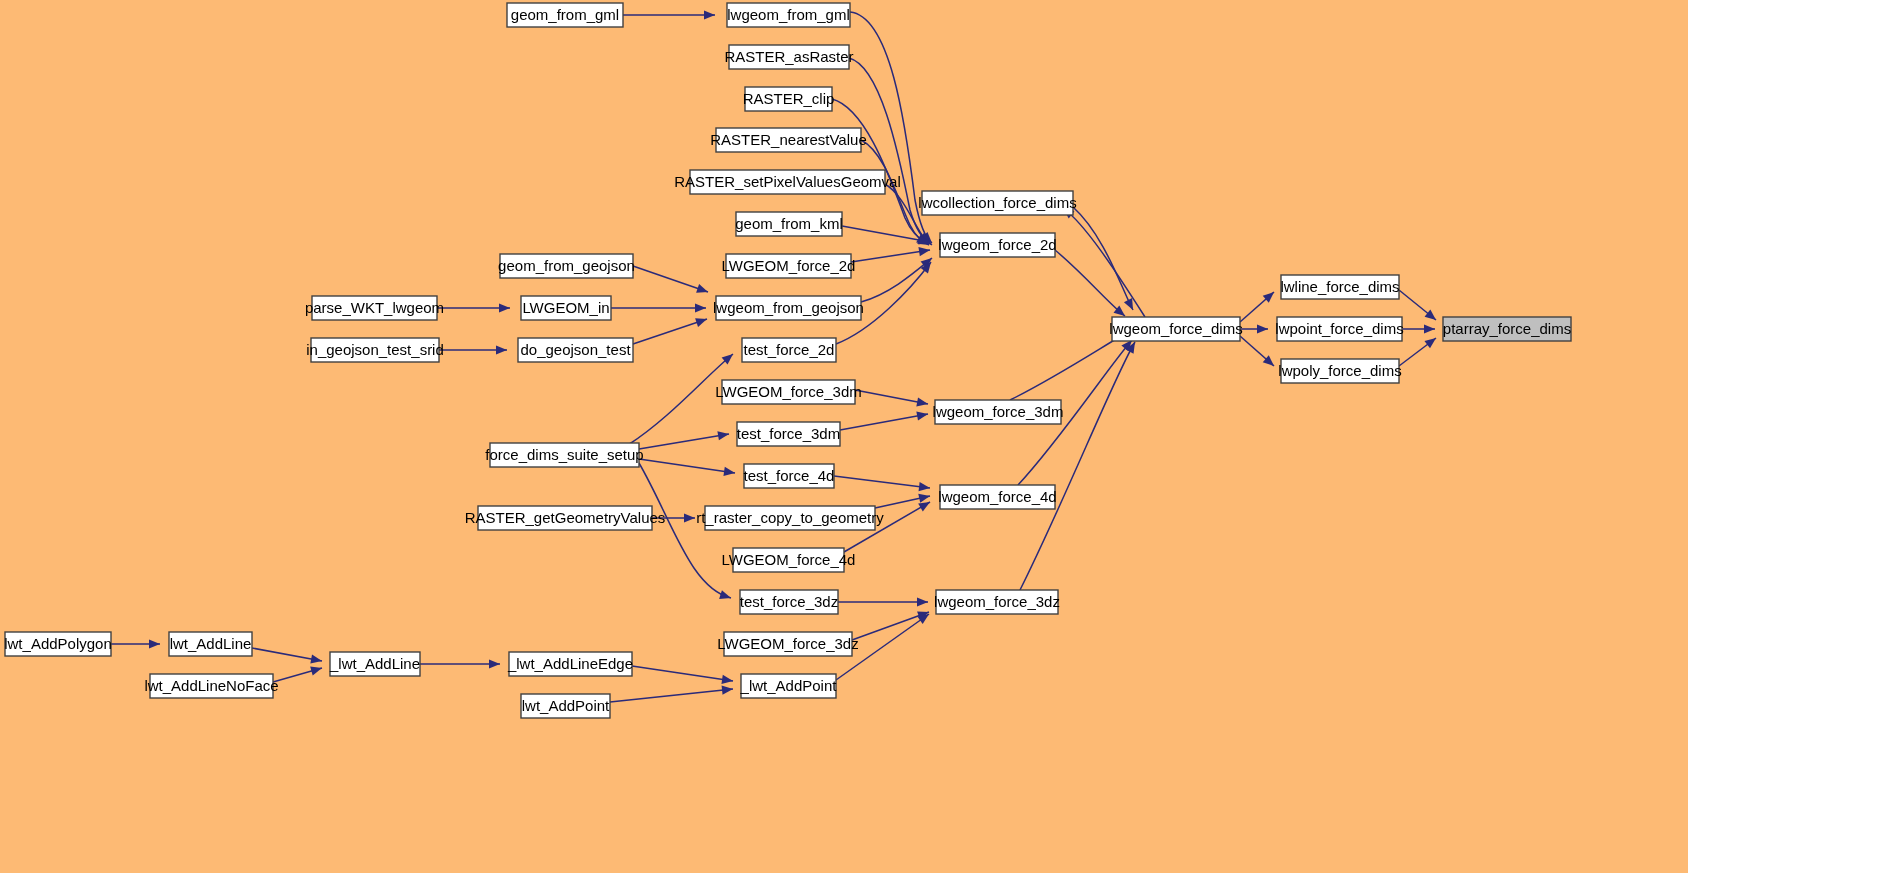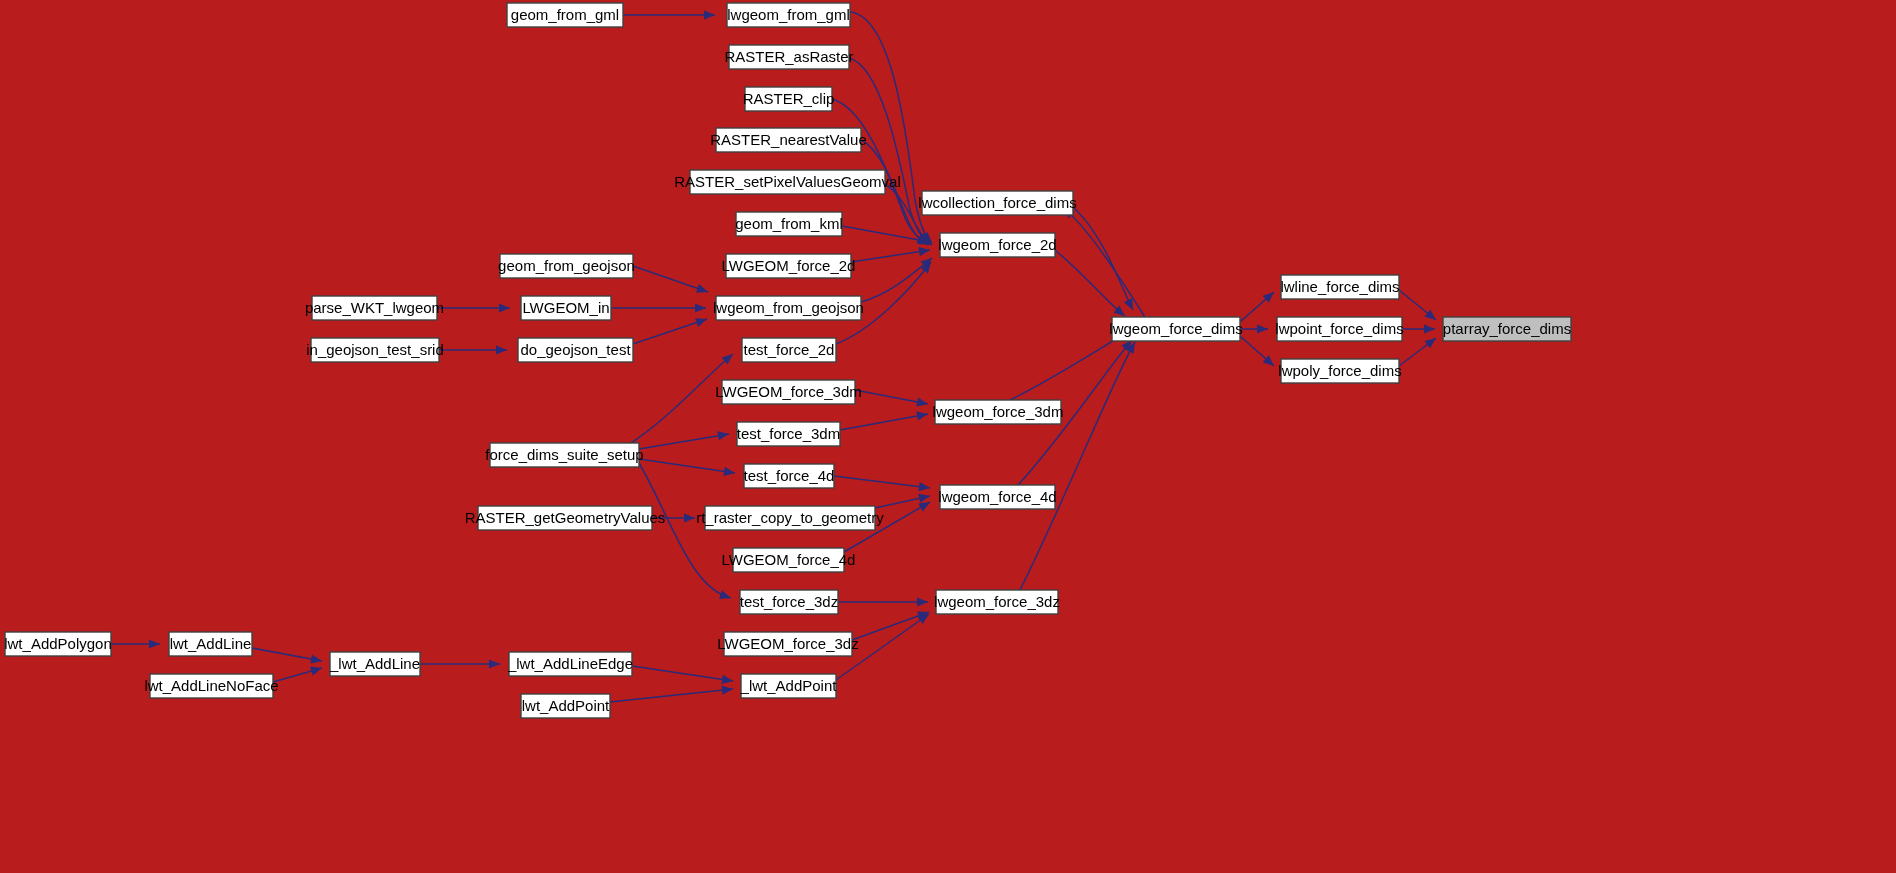--- a/index.html
+++ b/index.html
@@ -2,23 +2,23 @@
 <html><head>
 <meta charset="utf-8">
 <style>
   html, body {
     margin: 0;
     padding: 0;
     background: #ffffff;
   }
   #graph-root {
     position: relative;
-    width: 1896px;
+    width: 1688px;
     height: 873px;
-    background: #b91c1c;
+    background: #fdba74;
     font-family: "Liberation Sans", sans-serif;
     text-align: right;
   }
   svg.callgraph {
     display: block;
     width: 1896px;
     height: 873px;
   }
   .node-box {
     fill: #ffffff;

